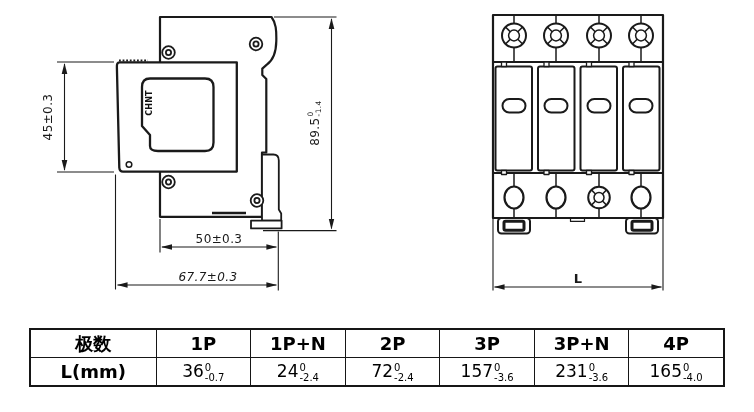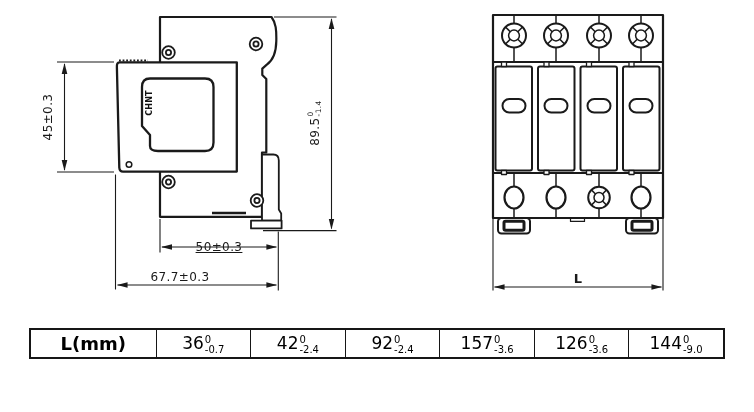--- a/index.html
+++ b/index.html
@@ -182,74 +182,83 @@
   <div class="dim rot" style="left:315px;top:123px;">
     <span class="dim-inner">
       <span>89.5</span>
       <span class="tolpair">
         <span>0</span>
         <span>-1.4</span>
       </span>
     </span>
   </div>
 
-  <div class="dim" style="left:219px;top:247px;text-decoration:underline;">50±0.3</div>
-
-  <div class="dim" style="left:180px;top:277px;">67.7±0.3</div>
+  <div class="dim" style="left:219px;top:239px;">50±0.3</div>
+
+  <div class="dim" style="left:208px;top:277px;font-style:italic;">67.7±0.3</div>
 
   <div class="logo" style="left:149px;top:103px;">CHNT</div>
 
   <div class="dim dim-l" style="left:578px;top:278px;">L</div>
 
   <table class="spec">
     <colgroup>
       <col style="width:126px">
         <col style="width:94.6px">
         <col style="width:94.6px">
       <col style="width:94.6px">
         <col style="width:94.6px">
         <col style="width:94.6px">
       <col style="width:94.6px">
     </colgroup>
     <tbody>
+        <tr>
+      <th>极数</th>
+      <th>1P</th>
+      <th>1P+N</th>
+      <th>2P</th>
+      <th>3P</th>
+      <th>3P+N</th>
+      <th>4P</th>
+    </tr>
     <tr>
       <th>L(mm)</th>
       <td class="val">
         <span class="vmain">36</span><span class="tolpair">
               <span>0</span>
               <span>-0.7</span>
             </span>
       </td>
       <td class="val">
-        <span class="vmain">42</span><span class="tolpair">
+        <span class="vmain">24</span><span class="tolpair">
               <span>0</span>
               <span>-2.4</span>
             </span>
       </td>
       <td class="val">
-        <span class="vmain">92</span><span class="tolpair">
+        <span class="vmain">72</span><span class="tolpair">
               <span>0</span>
               <span>-2.4</span>
             </span>
       </td>
       <td class="val">
         <span class="vmain">157</span><span class="tolpair">
               <span>0</span>
               <span>-3.6</span>
             </span>
       </td>
       <td class="val">
-        <span class="vmain">126</span><span class="tolpair">
+        <span class="vmain">231</span><span class="tolpair">
               <span>0</span>
               <span>-3.6</span>
             </span>
       </td>
       <td class="val">
-        <span class="vmain">144</span><span class="tolpair">
-              <span>0</span>
-              <span>-9.0</span>
+        <span class="vmain">165</span><span class="tolpair">
+              <span>0</span>
+              <span>-4.0</span>
             </span>
       </td>
     </tr>
   </tbody>
     </table>
 
 </div>
 
 </body></html>

